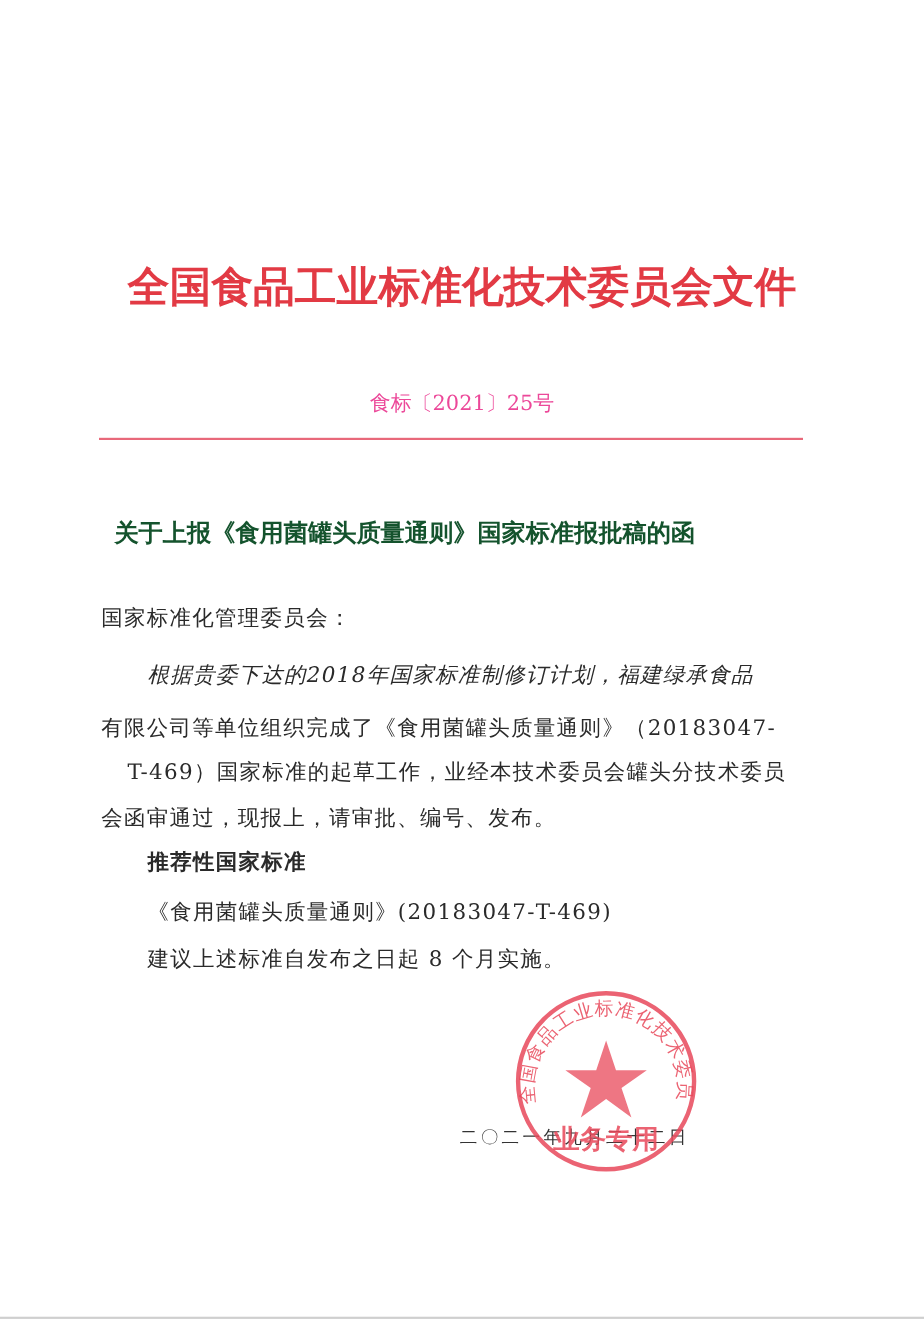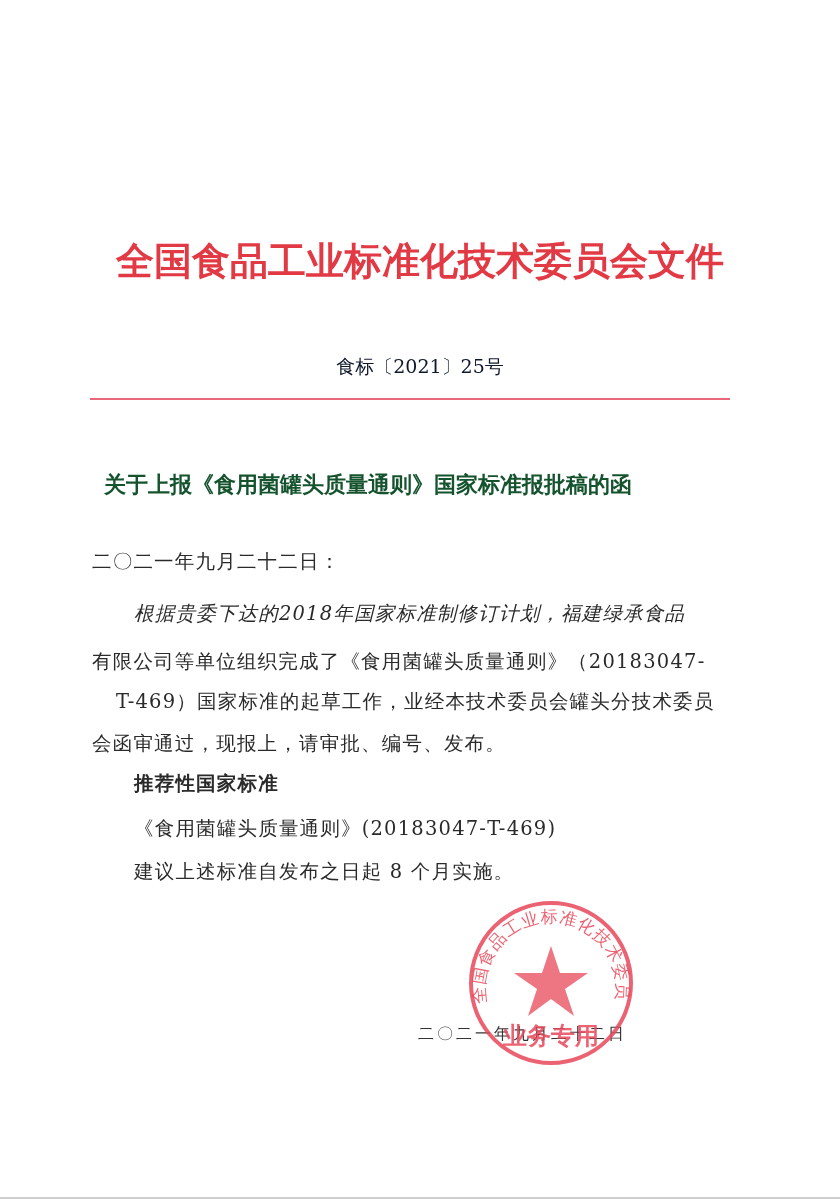--- a/index.html
+++ b/index.html
@@ -7,21 +7,21 @@
     width: 840px; height: 1199px; background: #ffffff; position: relative; overflow: hidden;
     font-family: "DejaVu Serif", "Liberation Serif", serif; color: #222;
   }
   .header-title {
     position: absolute; left: 90px; top: 236px; width: 660px;
     font-family: "DejaVu Serif", serif; font-weight: bold; font-size: 38px; letter-spacing: 0px;
     color: #e23a44; white-space: nowrap; text-align: center;
   }
   .doc-number {
     position: absolute; left: 0; width: 840px; top: 354px; text-align: center;
-    font-size: 19px; color: #0f172a; font-family: "DejaVu Serif", serif;
+    font-size: 19px; color: #ec4899; font-family: "DejaVu Serif", serif;
   }
   .red-rule {
     position: absolute; left: 90px; top: 398px; width: 640px; height: 2px; background: #e8687a;
   }
   .subject {
     position: absolute; left: 104px; top: 470px; width: 640px; white-space: nowrap;
     font-size: 22px; font-weight: bold; color: #14532d; font-family: "DejaVu Sans", sans-serif;
   }
   .body-text {
     position: absolute; font-size: 19.5px; color: #2a2a2a; font-family: "DejaVu Serif", serif;
@@ -42,21 +42,21 @@
 </head>
 <body>
 
 <div>
   <div class="header-title">全国食品工业标准化技术委员会文件</div>
   <div class="doc-number">食标〔2021〕25号</div>
   <div class="red-rule"></div>
 
   <div class="subject">关于上报《食用菌罐头质量通则》国家标准报批稿的函</div>
 
-  <div class="body-text" style="left:92px; top:548px;">二〇二一年九月二十二日：</div>
+  <div class="body-text" style="left:92px; top:548px;">国家标准化管理委员会：</div>
 
   <div class="body-text" style="left:134px; top:600px;font-style:italic;">根据贵委下达的2018年国家标准制修订计划，福建绿承食品</div>
   <div class="body-text" style="left:92px; top:648px;">有限公司等单位组织完成了《食用菌罐头质量通则》（20183047-</div>
   <div class="body-text" style="left:92px; top:688px;margin-left:24px;">T-469）国家标准的起草工作，业经本技术委员会罐头分技术委员</div>
   <div class="body-text" style="left:92px; top:730px;">会函审通过，现报上，请审批、编号、发布。</div>
 
   <div class="body-text bold" style="left:134px; top:770px;">推荐性国家标准</div>
   <div class="body-text" style="left:134px; top:815px;">《食用菌罐头质量通则》(20183047-T-469)</div>
   <div class="body-text" style="left:134px; top:858px;">建议上述标准自发布之日起 8 个月实施。</div>
 

